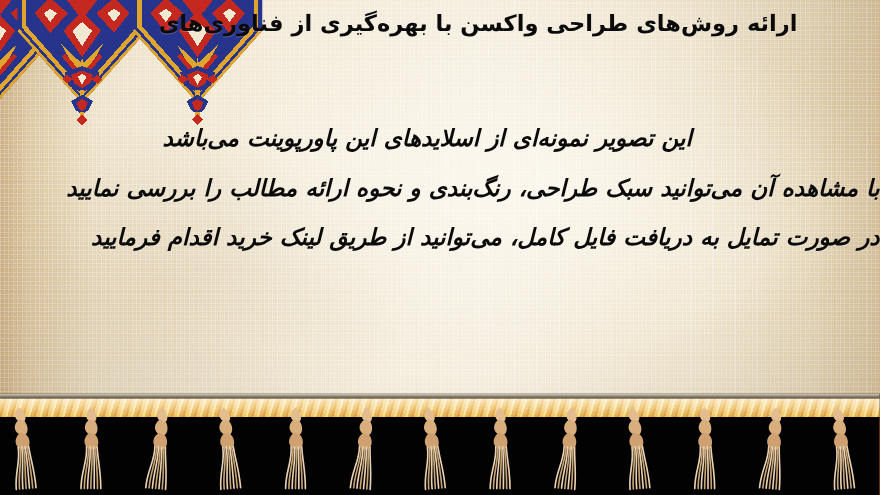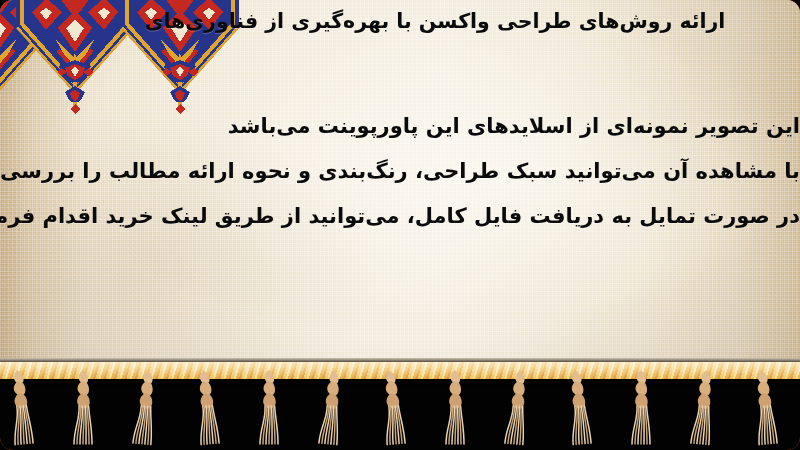--- a/index.html
+++ b/index.html
@@ -9,21 +9,20 @@
     background: #000;
   }
   #slide {
     position: relative;
     width: 800px;
     height: 450px;
     overflow: hidden;
     font-family: "DejaVu Sans", "Liberation Sans", sans-serif;
     background: #f97316;
     user-select: none;
-    border-radius: 13px;
   }
 
   
   #carpet-field {
     position: absolute;
     left: 0; top: 0;
     width: 800px;
     height: 368px;
     background-color: #e8dcc4;
     background-image:
@@ -123,27 +122,28 @@
     direction: rtl;
     text-shadow: 0 1px 0 rgba(255,255,255,0.22);
   }
   #title-block .tline { display: block; white-space: nowrap; }
 
   #body-block {
     position: absolute;
     right: 0;
     top: 104px;
     width: 652px;
-    text-align: right;
+    text-align: left;
     color: #0a0a0a;
     font-size: 21px;
     font-weight: 700;
     line-height: 2.14;
     direction: rtl;
     text-shadow: 0 1px 0 rgba(255,255,255,0.20);
+    font-style: italic;
   }
   #body-block .bline { display: block; white-space: nowrap; }
 
   
   #fringe-zone {
     position: absolute;
     left: 0;
     top: 358px;
     width: 800px;
     height: 92px;

